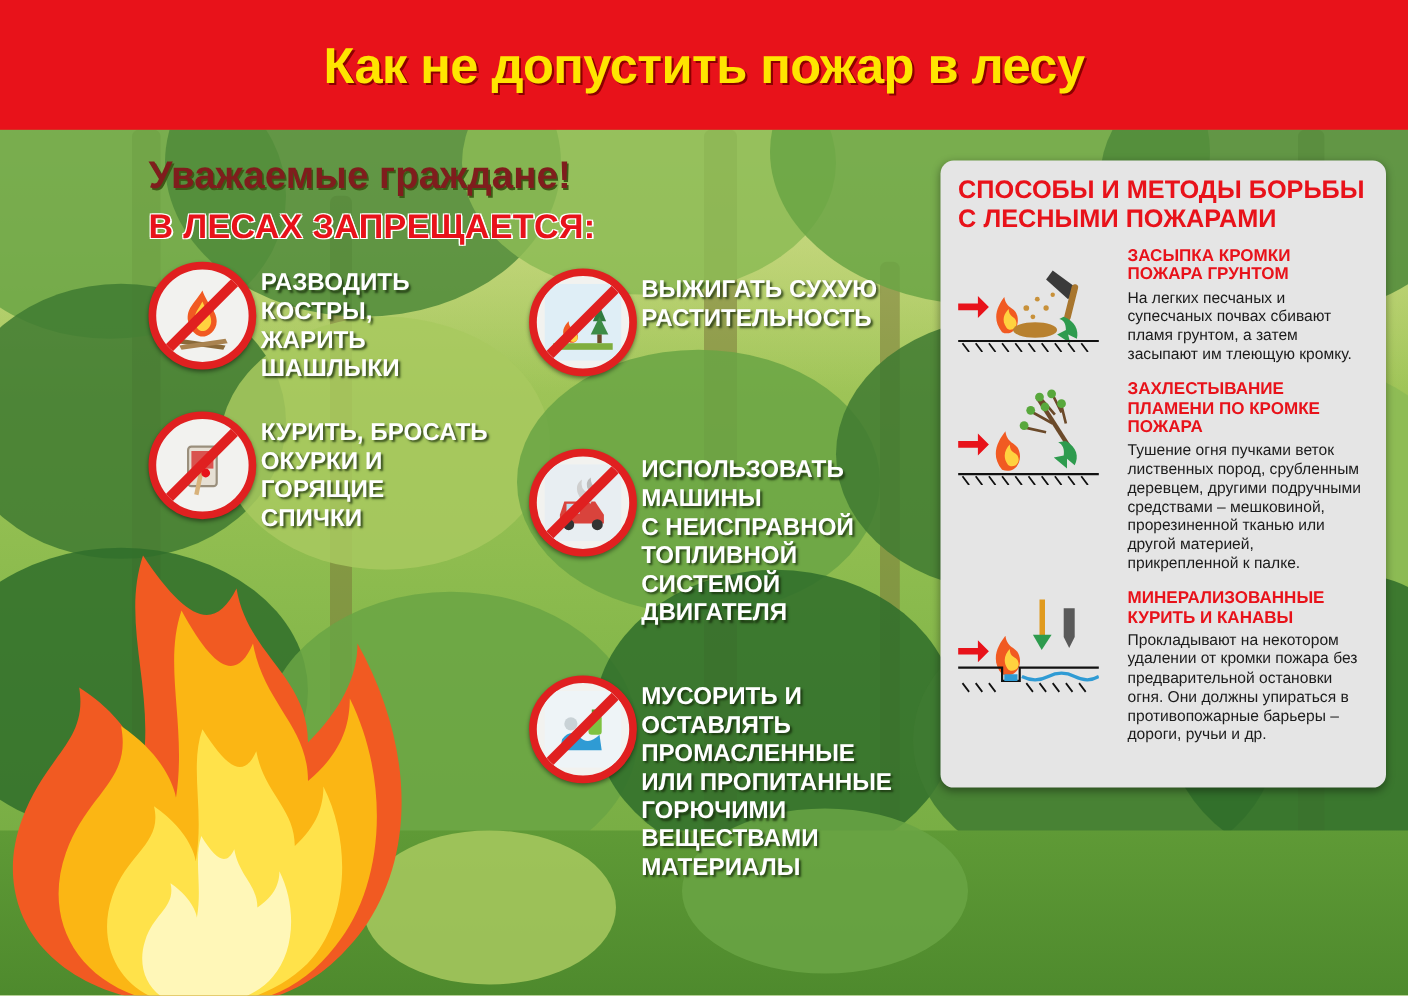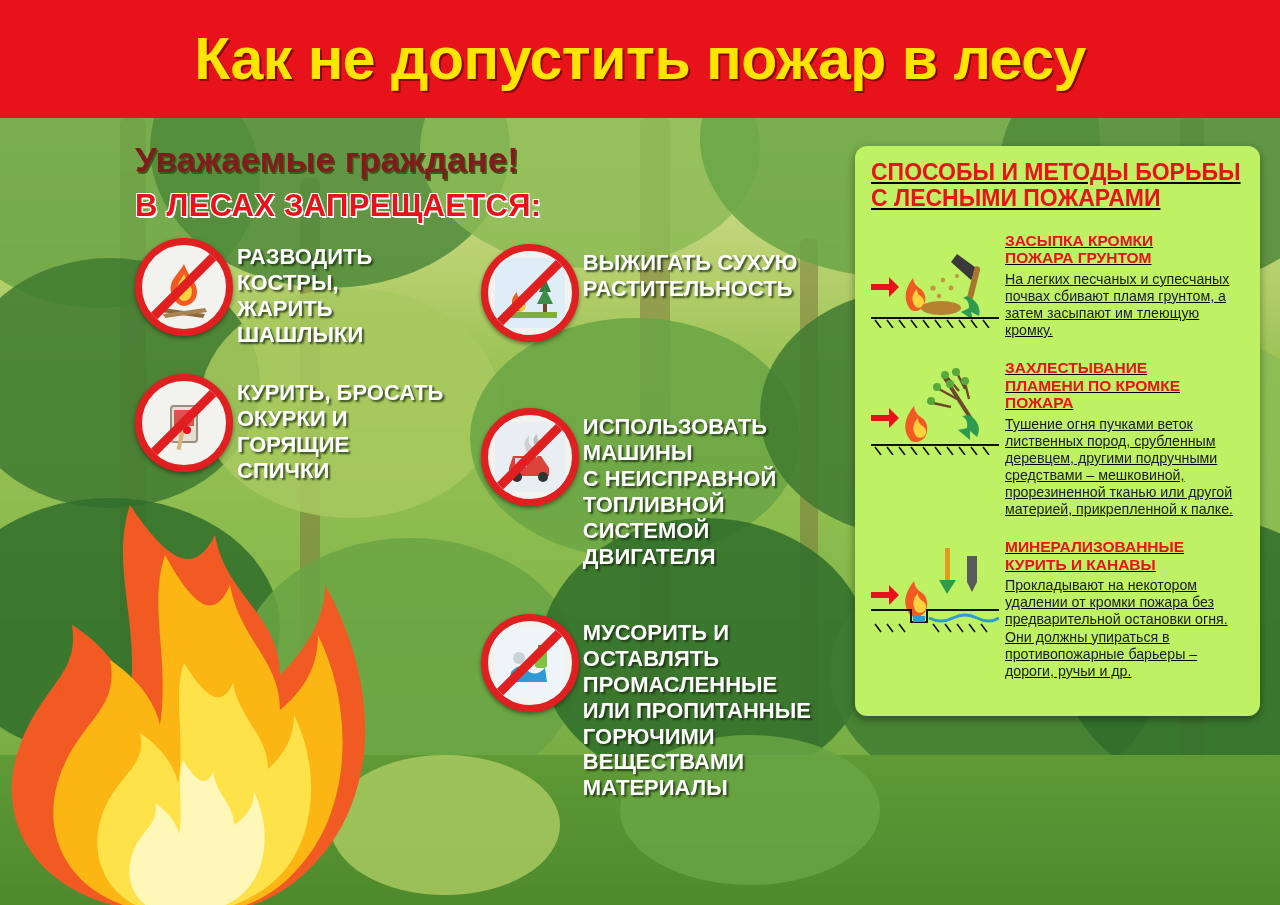--- a/index.html
+++ b/index.html
@@ -24,21 +24,21 @@
     width: 1280px;
     height: 118px;
     background: #e8121a;
     display: flex;
     align-items: center;
     justify-content: center;
     z-index: 40;
   }
   .header-title {
     color: #ffe500;
-    font-size: 59px;
+    font-size: 46px;
     font-weight: bold;
     letter-spacing: -0.5px;
     text-shadow: 2px 2px 0 #8b0000;
     white-space: nowrap;
   }
   
   .bg {
     position: absolute;
     left: 0; top: 118px;
     width: 1280px;
@@ -155,41 +155,39 @@
   }
   .col-a { width: 330px; }
   .col-b { width: 370px; margin-top: 6px;}
   
   .panel {
     position: absolute;
     right: 20px;
     top: 146px;
     width: 405px;
     height: 570px;
-    background: #bef264;
+    background: #e5e5e5;
     border-radius: 12px;
     box-shadow: 0 3px 8px rgba(0,0,0,.4);
     z-index: 30;
     padding: 14px 16px 10px 16px;
     box-sizing: border-box;
-    text-decoration: underline;
   }
   .panel-title {
     color: #e8121a;
     font-size: 23px;
     font-weight: bold;
     line-height: 1.12;
     margin: 0 0 12px 0;
     white-space: pre-line;
   }
   .method {
     display: flex;
-    gap: 6px;
+    gap: 26px;
     margin-bottom: 14px;
-    margin-top: 20px;
   }
   .method-art {
     flex: 0 0 128px;
     height: 96px;
     position: relative;
   }
   .method-body { flex: 1 1 auto; }
   .method-title {
     color: #e8121a;
     font-size: 15.5px;

